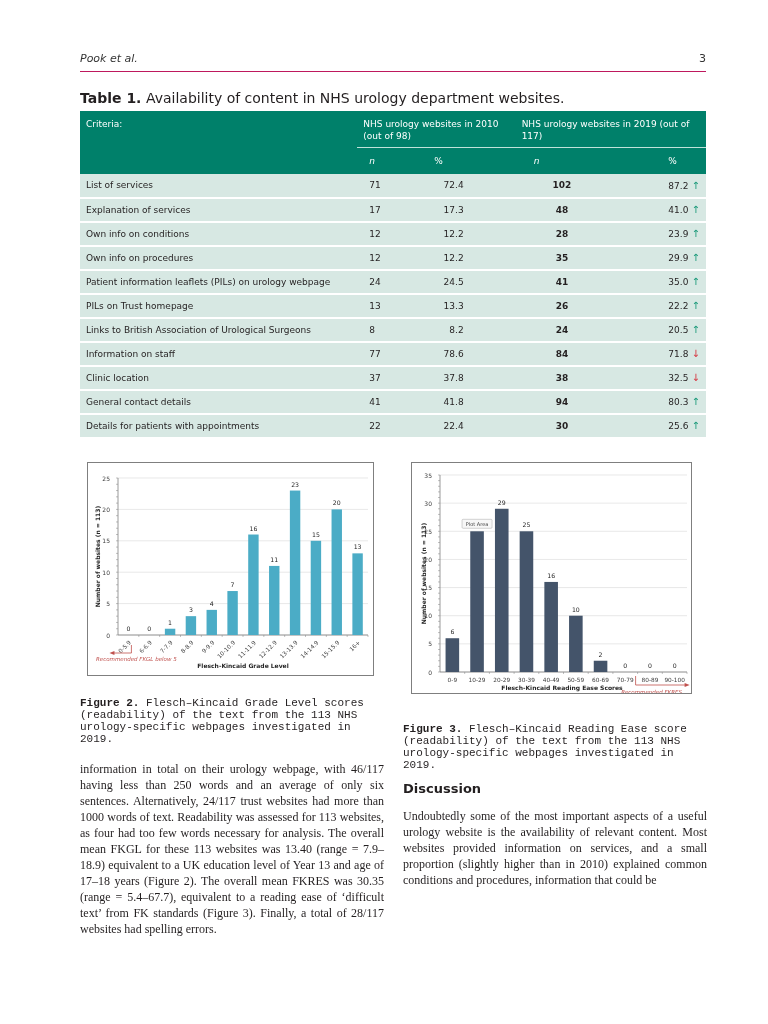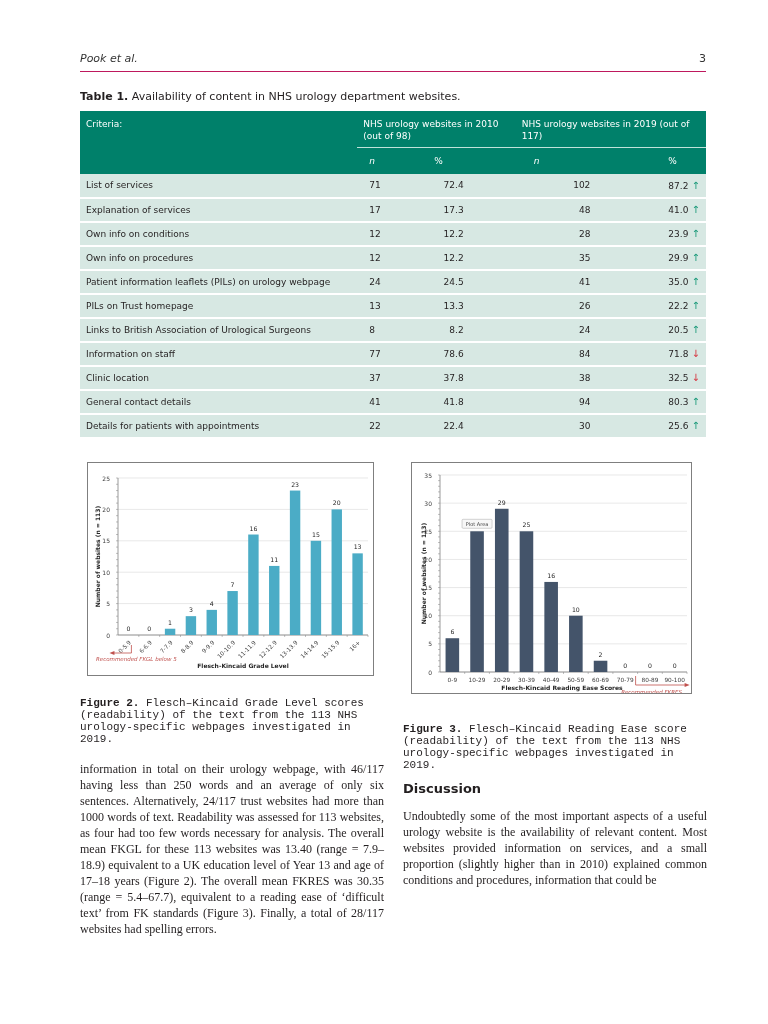--- a/index.html
+++ b/index.html
@@ -4,37 +4,37 @@
 <style>
   * { box-sizing: border-box; margin: 0; padding: 0; }
   html, body { width: 768px; height: 1024px; background: #ffffff; }
   body { position: relative; overflow: hidden; color: #231f20; }
 
   .running-head { position: absolute; left: 80px; top: 50px; width: 626px; height: 22px;
     border-bottom: 1px solid #be185d; font-family: "DejaVu Sans", sans-serif; font-size: 11px; }
   .running-head .author { position: absolute; left: 0; top: 2px; font-style: italic; color: #333; }
   .running-head .pageno { position: absolute; right: 0; top: 2px; color: #333; }
 
-  .table-caption { position: absolute; left: 80px; top: 90px; font-family: "DejaVu Sans", sans-serif; font-size: 11px; color: #231f20; }
+  .table-caption { position: absolute; left: 80px; top: 90px; font-family: "DejaVu Sans", sans-serif; font-size: 14px; color: #231f20; }
   .table-caption b { font-weight: bold; }
 
   table.data { position: absolute; left: 80px; top: 111px; width: 626px; border-collapse: collapse;
     font-family: "DejaVu Sans", sans-serif; font-size: 9px; }
   table.data thead tr { background: #00806a; color: #ffffff; }
   table.data thead th { font-weight: normal; text-align: left; vertical-align: top; }
   table.data thead tr.h1 th { padding: 7px 6px 4px 6px; height: 36px; line-height: 12px; }
   table.data thead tr.h2 th { padding: 8px 6px; height: 26px; font-style: italic; }
   table.data thead tr.h2 th.pct { font-style: normal; }
   table.data thead tr.h1 th.grp { border-bottom: 1px solid #bfe3da; margin-top: 12px; }
   table.data tbody tr { background: #d7e8e3; border-bottom: 2px solid #ffffff; }
   table.data tbody td { height: 24px; padding: 0 6px; vertical-align: middle; }
   td.c0 { width: 284px; }
   td.c1 { width: 66px; text-align: left; padding-left: 12px !important; }
   td.c2 { width: 94px; text-align: right; padding-right: 52px !important; }
-  td.c3 { width: 82px; text-align: right; padding-left: 18px !important; }
+  td.c3 { width: 82px; text-align: center; padding-left: 18px !important; font-weight: bold; }
   td.c4 { width: 100px; text-align: left; padding-left: 72px !important; white-space: nowrap; }
   .arrow-up { color: #1b9a7a; font-size: 10px; }
   .arrow-down { color: #d6323d; font-size: 10px; }
 
   .figure-box { position: absolute; border: 1px solid #7f7f7f; background: #fff; }
   #fig2 { left: 87px; top: 462px; width: 287px; height: 214px; }
   #fig3 { left: 411px; top: 462px; width: 281px; height: 232px; }
   svg text { font-family: "DejaVu Sans", sans-serif; }
 
   .fig-caption { position: absolute; font-family: Liberation Mono, monospace; font-size: 11px; line-height: 12px; color: #231f20; }

